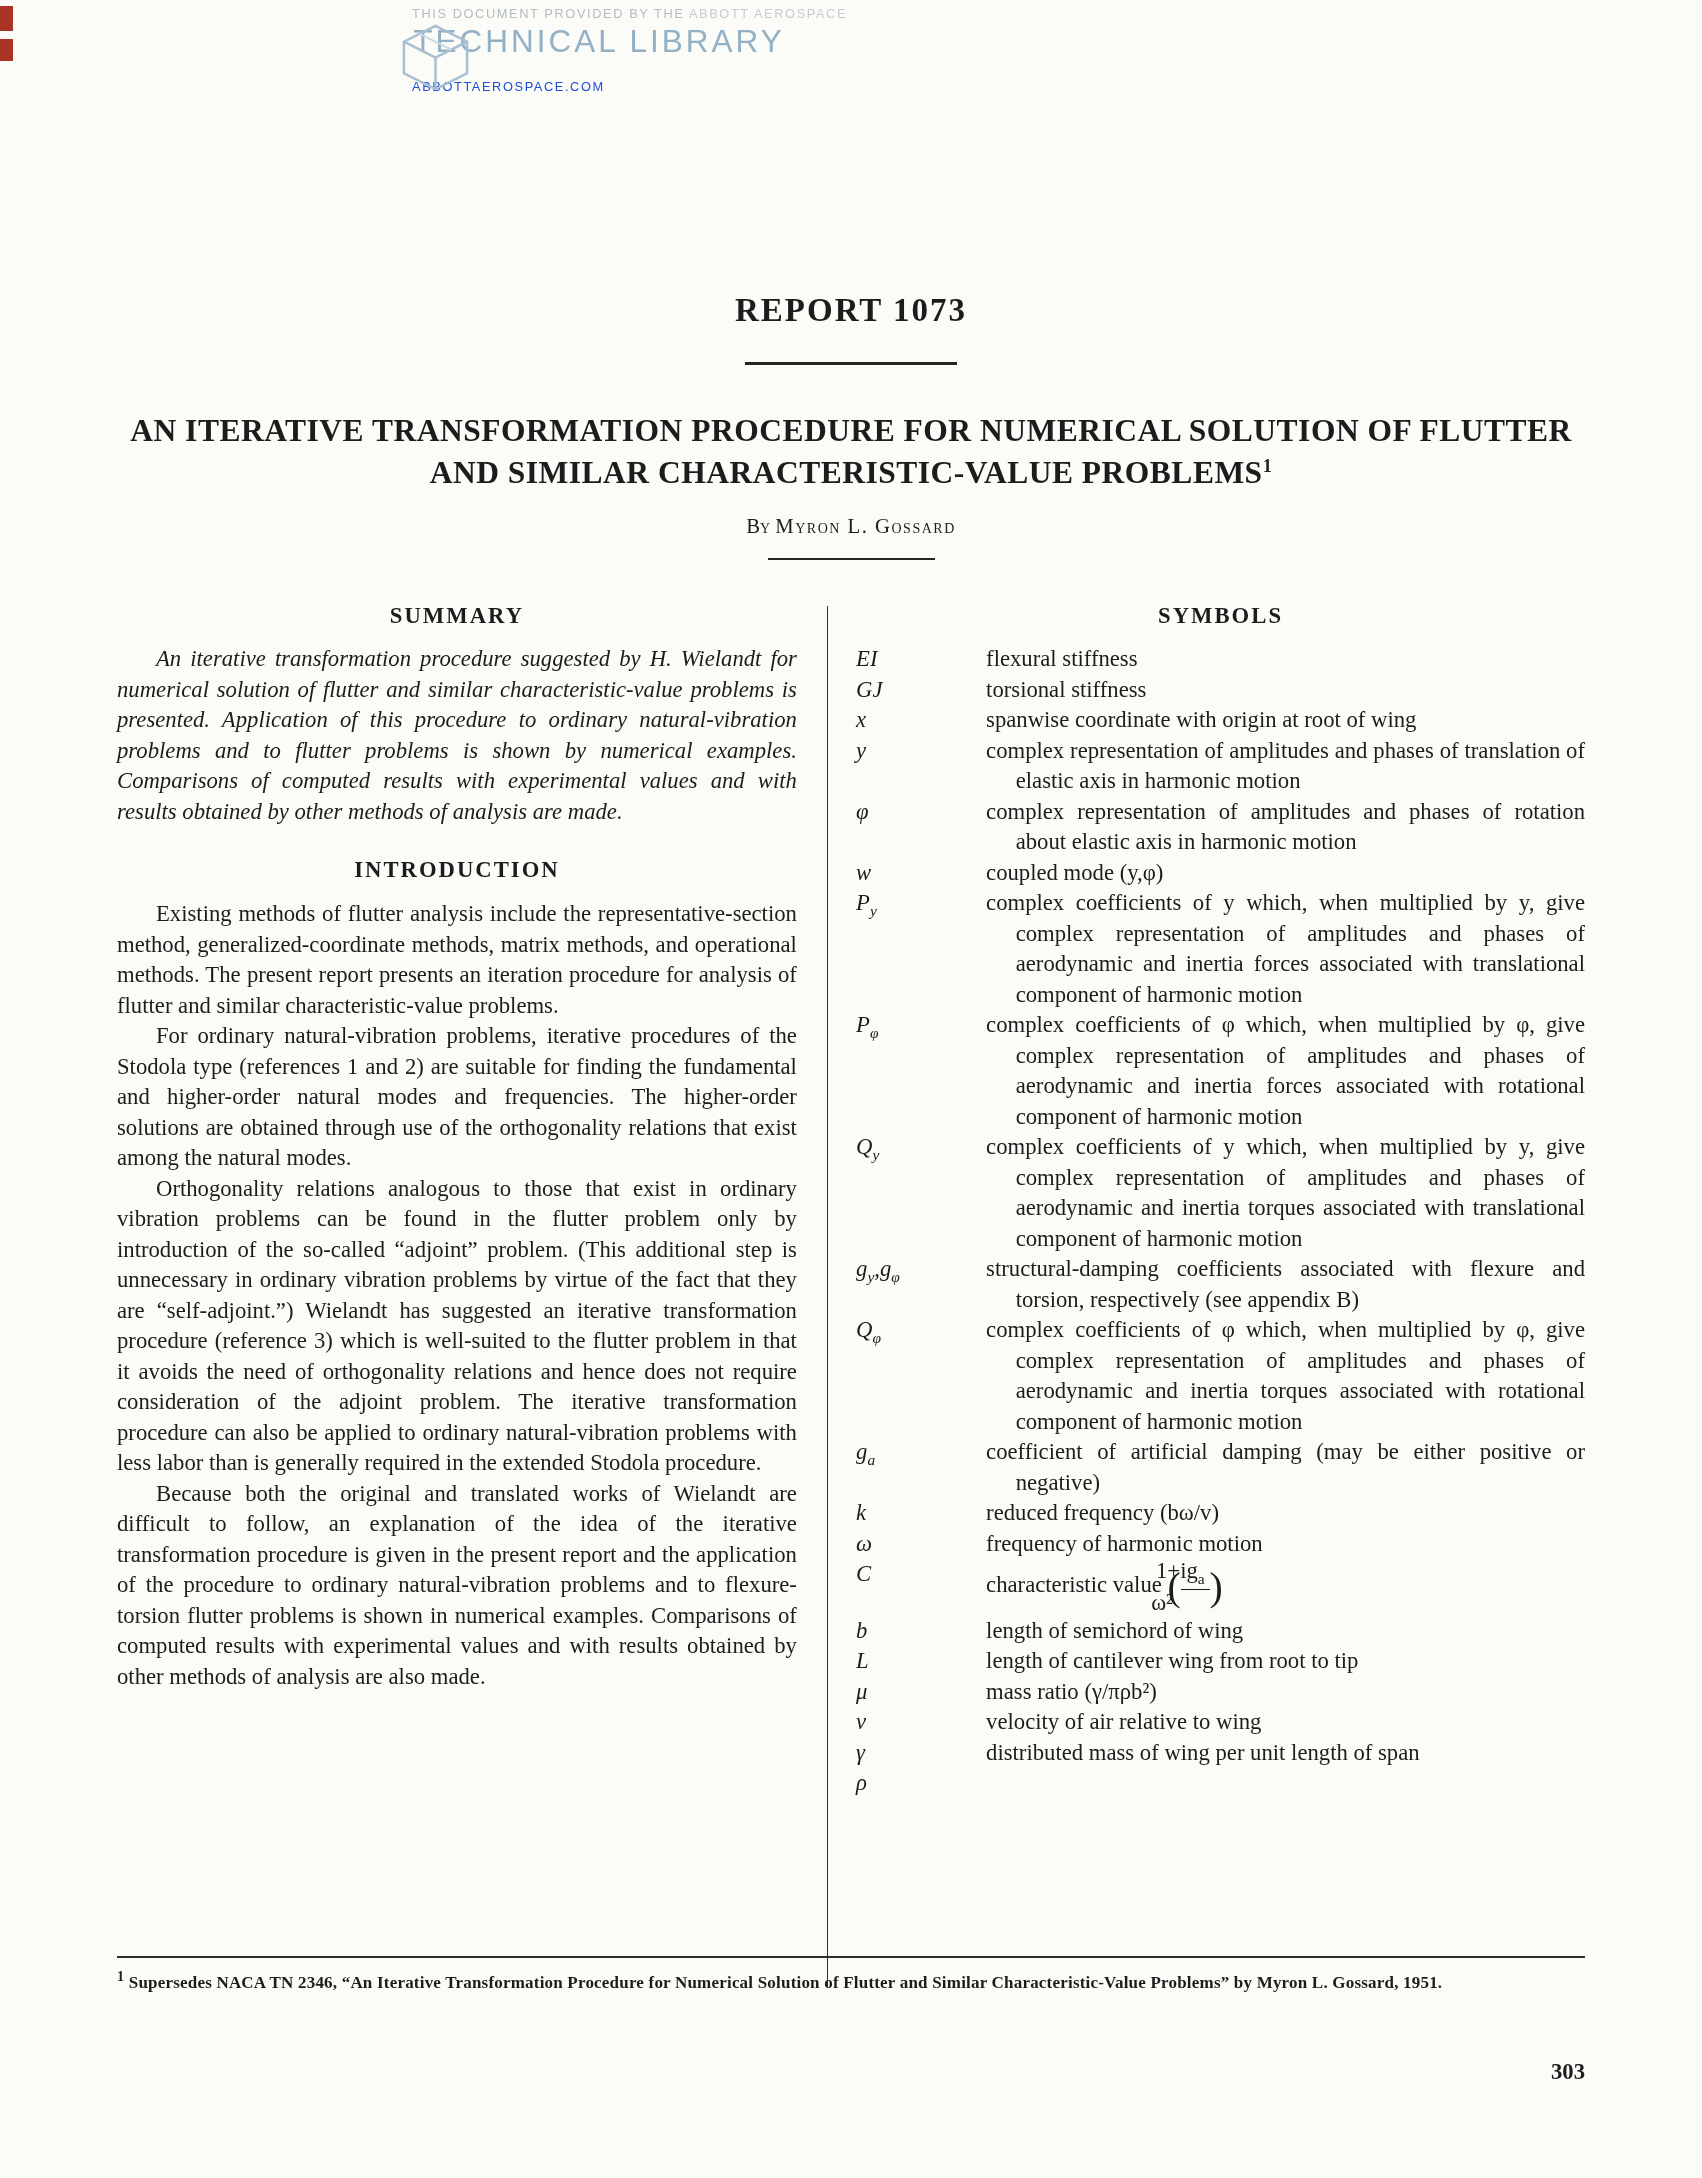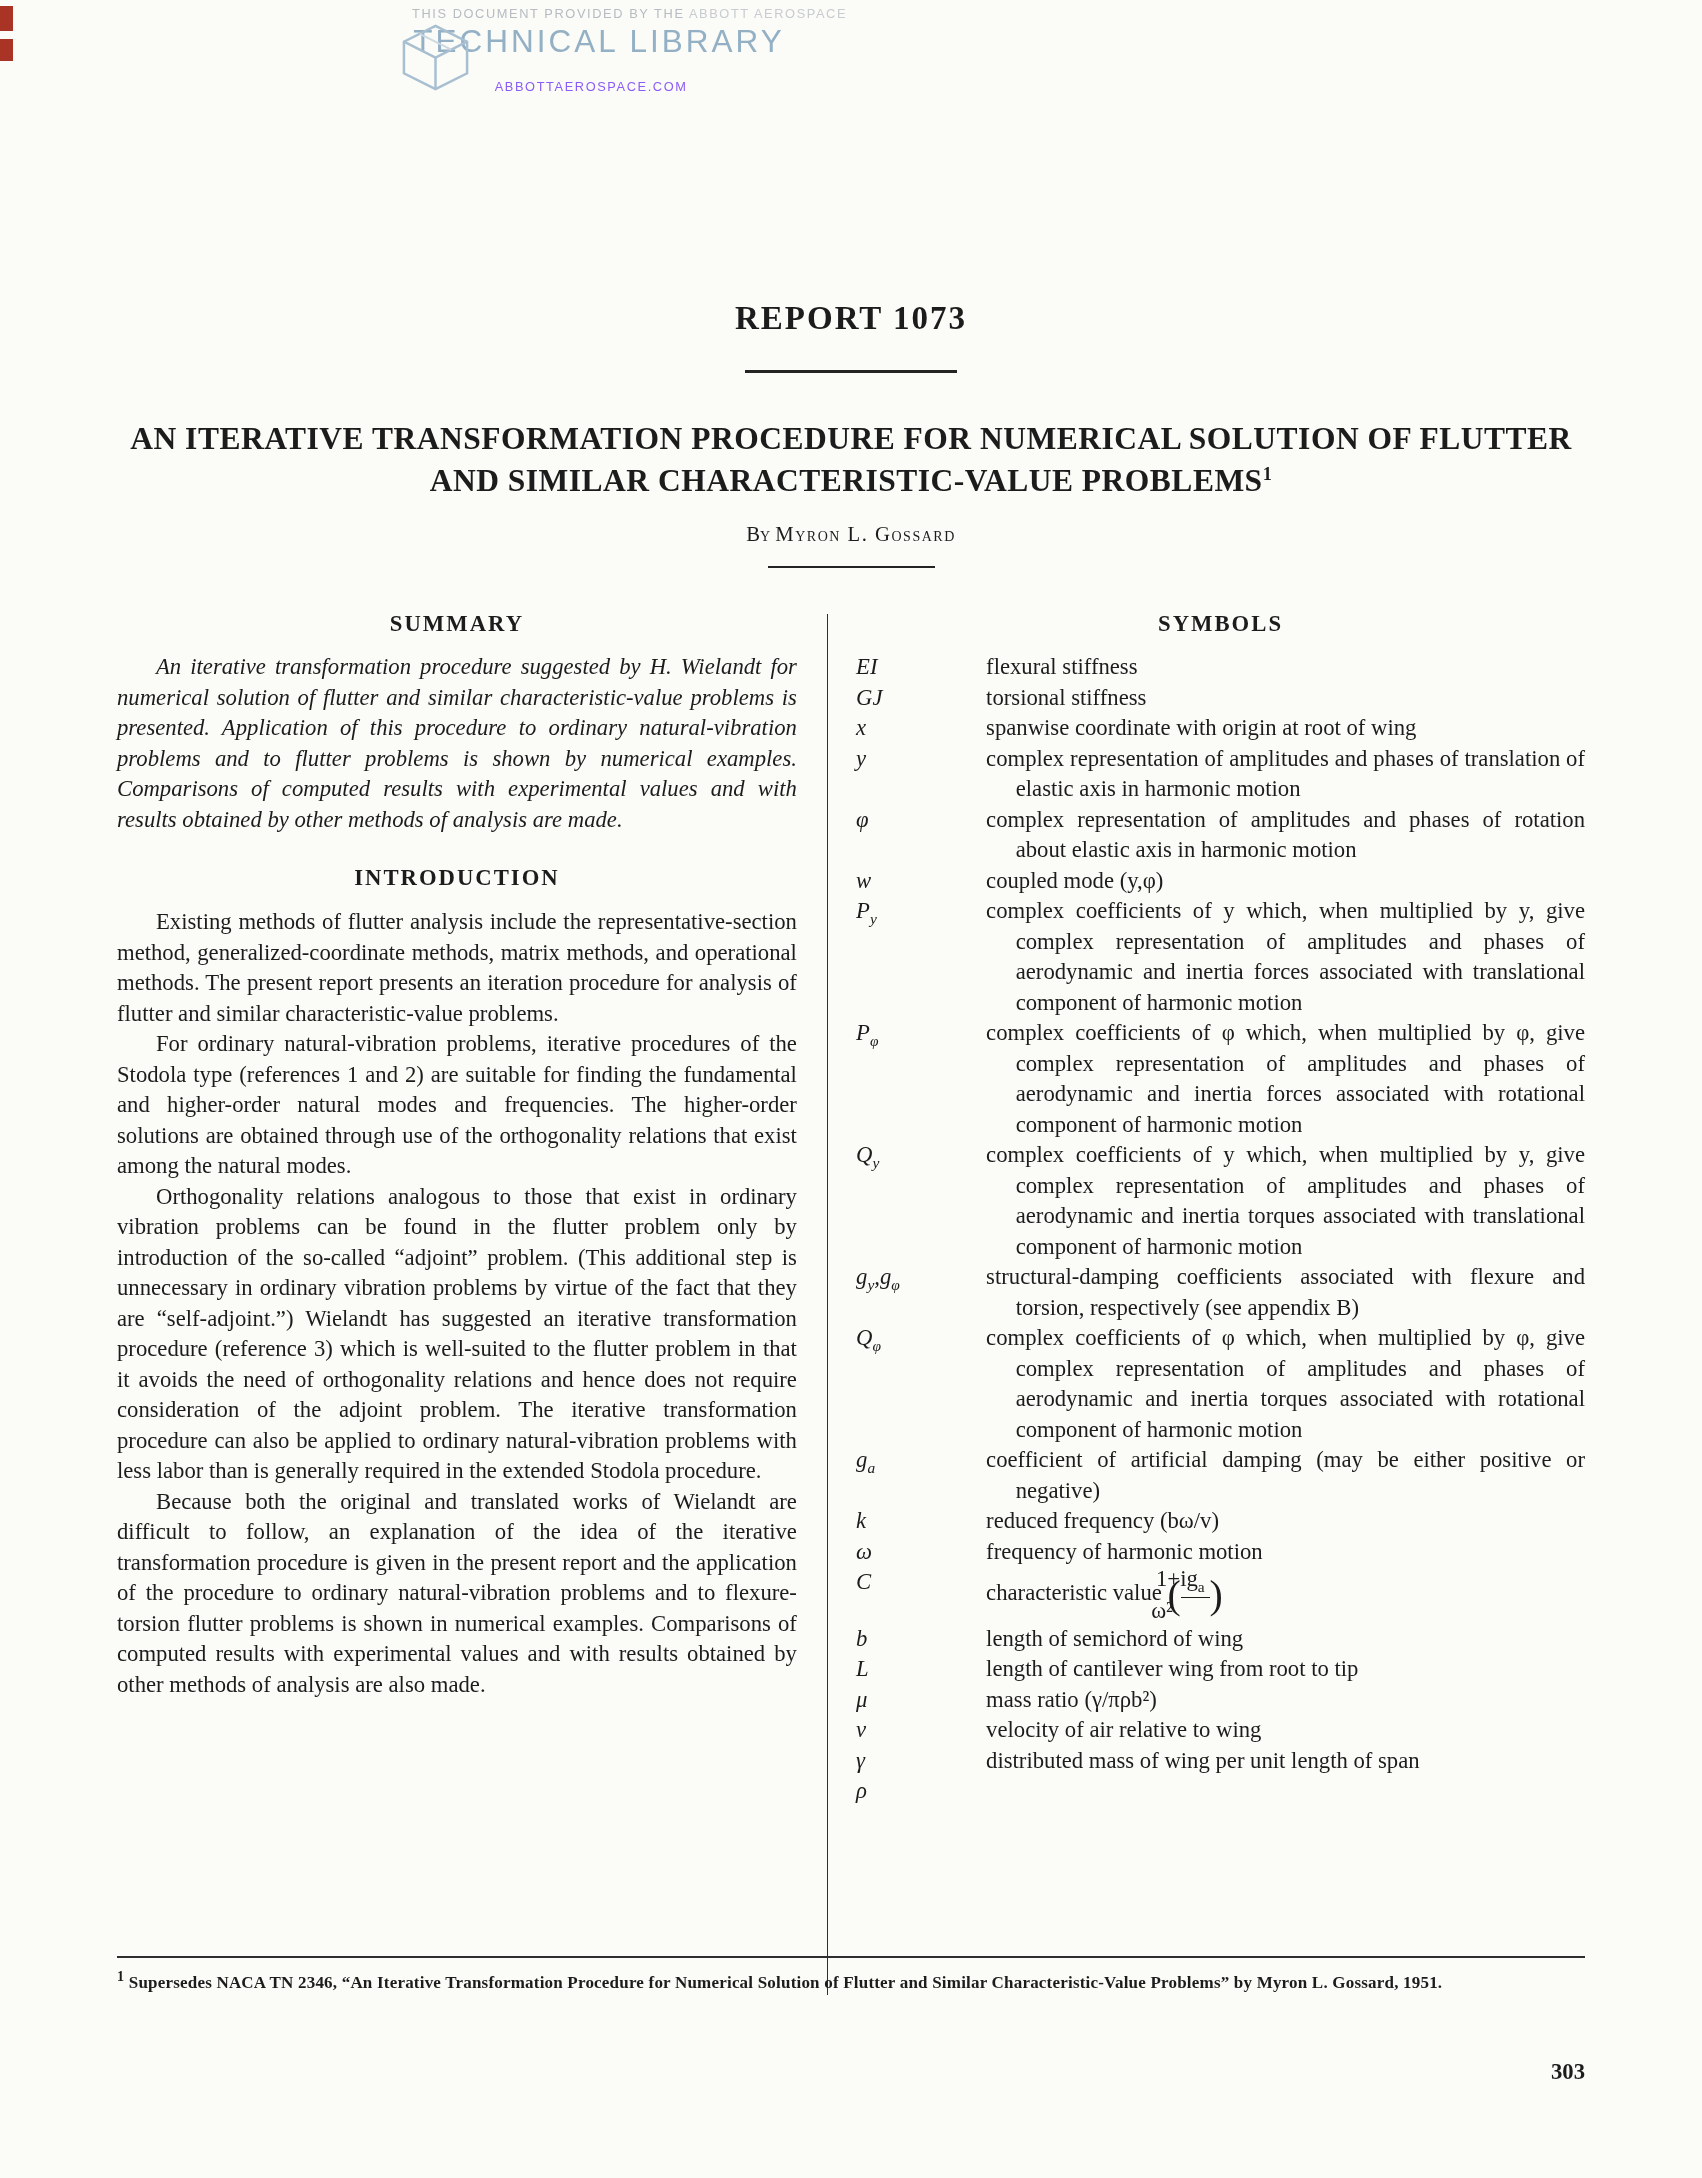--- a/index.html
+++ b/index.html
@@ -19,24 +19,24 @@
   
   .scan-mark { position: absolute; left: 0; width: 12.8px; background: #a93425; }
   .scan-mark.m1 { top: 5.9px; height: 25.6px; }
   .scan-mark.m2 { top: 39px; height: 21.7px; }
 
   
   .abbott { position: absolute; left: 412px; top: 5.9px; width: 374px; font-family: "Liberation Sans", sans-serif; }
   .abbott .provided { text-align: center; font-size: 12.8px; letter-spacing: 1.6px; color: #b6bcc2; white-space: nowrap; }
   .abbott .provided .brand { color: #c7ccd1; }
   .abbott .library { text-align: center; font-size: 31.5px; letter-spacing: 3px; color: #93b0c4; margin-top: 2px; white-space: nowrap; font-weight: 500; }
-  .abbott .url { text-align: center; font-size: 12.8px; letter-spacing: 1.6px; color: #8b5cf6; padding-right: 15.8px; margin-top: 19px; }
+  .abbott .url { text-align: left; font-size: 12.8px; letter-spacing: 1.6px; color: #1d4ed8; padding-right: 15.8px; margin-top: 19px; }
   .abbott-icon { position: absolute; left: -15.8px; top: 13.8px; }
 
-  .report-no { margin: 8px; padding-top: 292px; text-align: center; font-size: 33px; font-weight: bold; letter-spacing: 2px; }
+  .report-no { margin: 0; padding-top: 292px; text-align: center; font-size: 33px; font-weight: bold; letter-spacing: 2px; }
   .rule { background: #242424; margin-left: auto; margin-right: auto; }
   .rule1 { width: 212px; height: 3px; margin-top: 33px; }
   .rule2 { width: 167px; height: 2px; margin-top: 19.7px; }
 
   .title { margin: 45px 0 0; text-align: center; font-size: 31.5px; font-weight: bold; line-height: 1.32; letter-spacing: 0.5px; }
   .title .tline { white-space: nowrap; }
   .title sup { font-size: 58%; }
 
   .byline { margin-top: 21.7px; text-align: center; font-size: 20.7px; font-variant: small-caps; }
   .byline .author { letter-spacing: 1.5px; }

